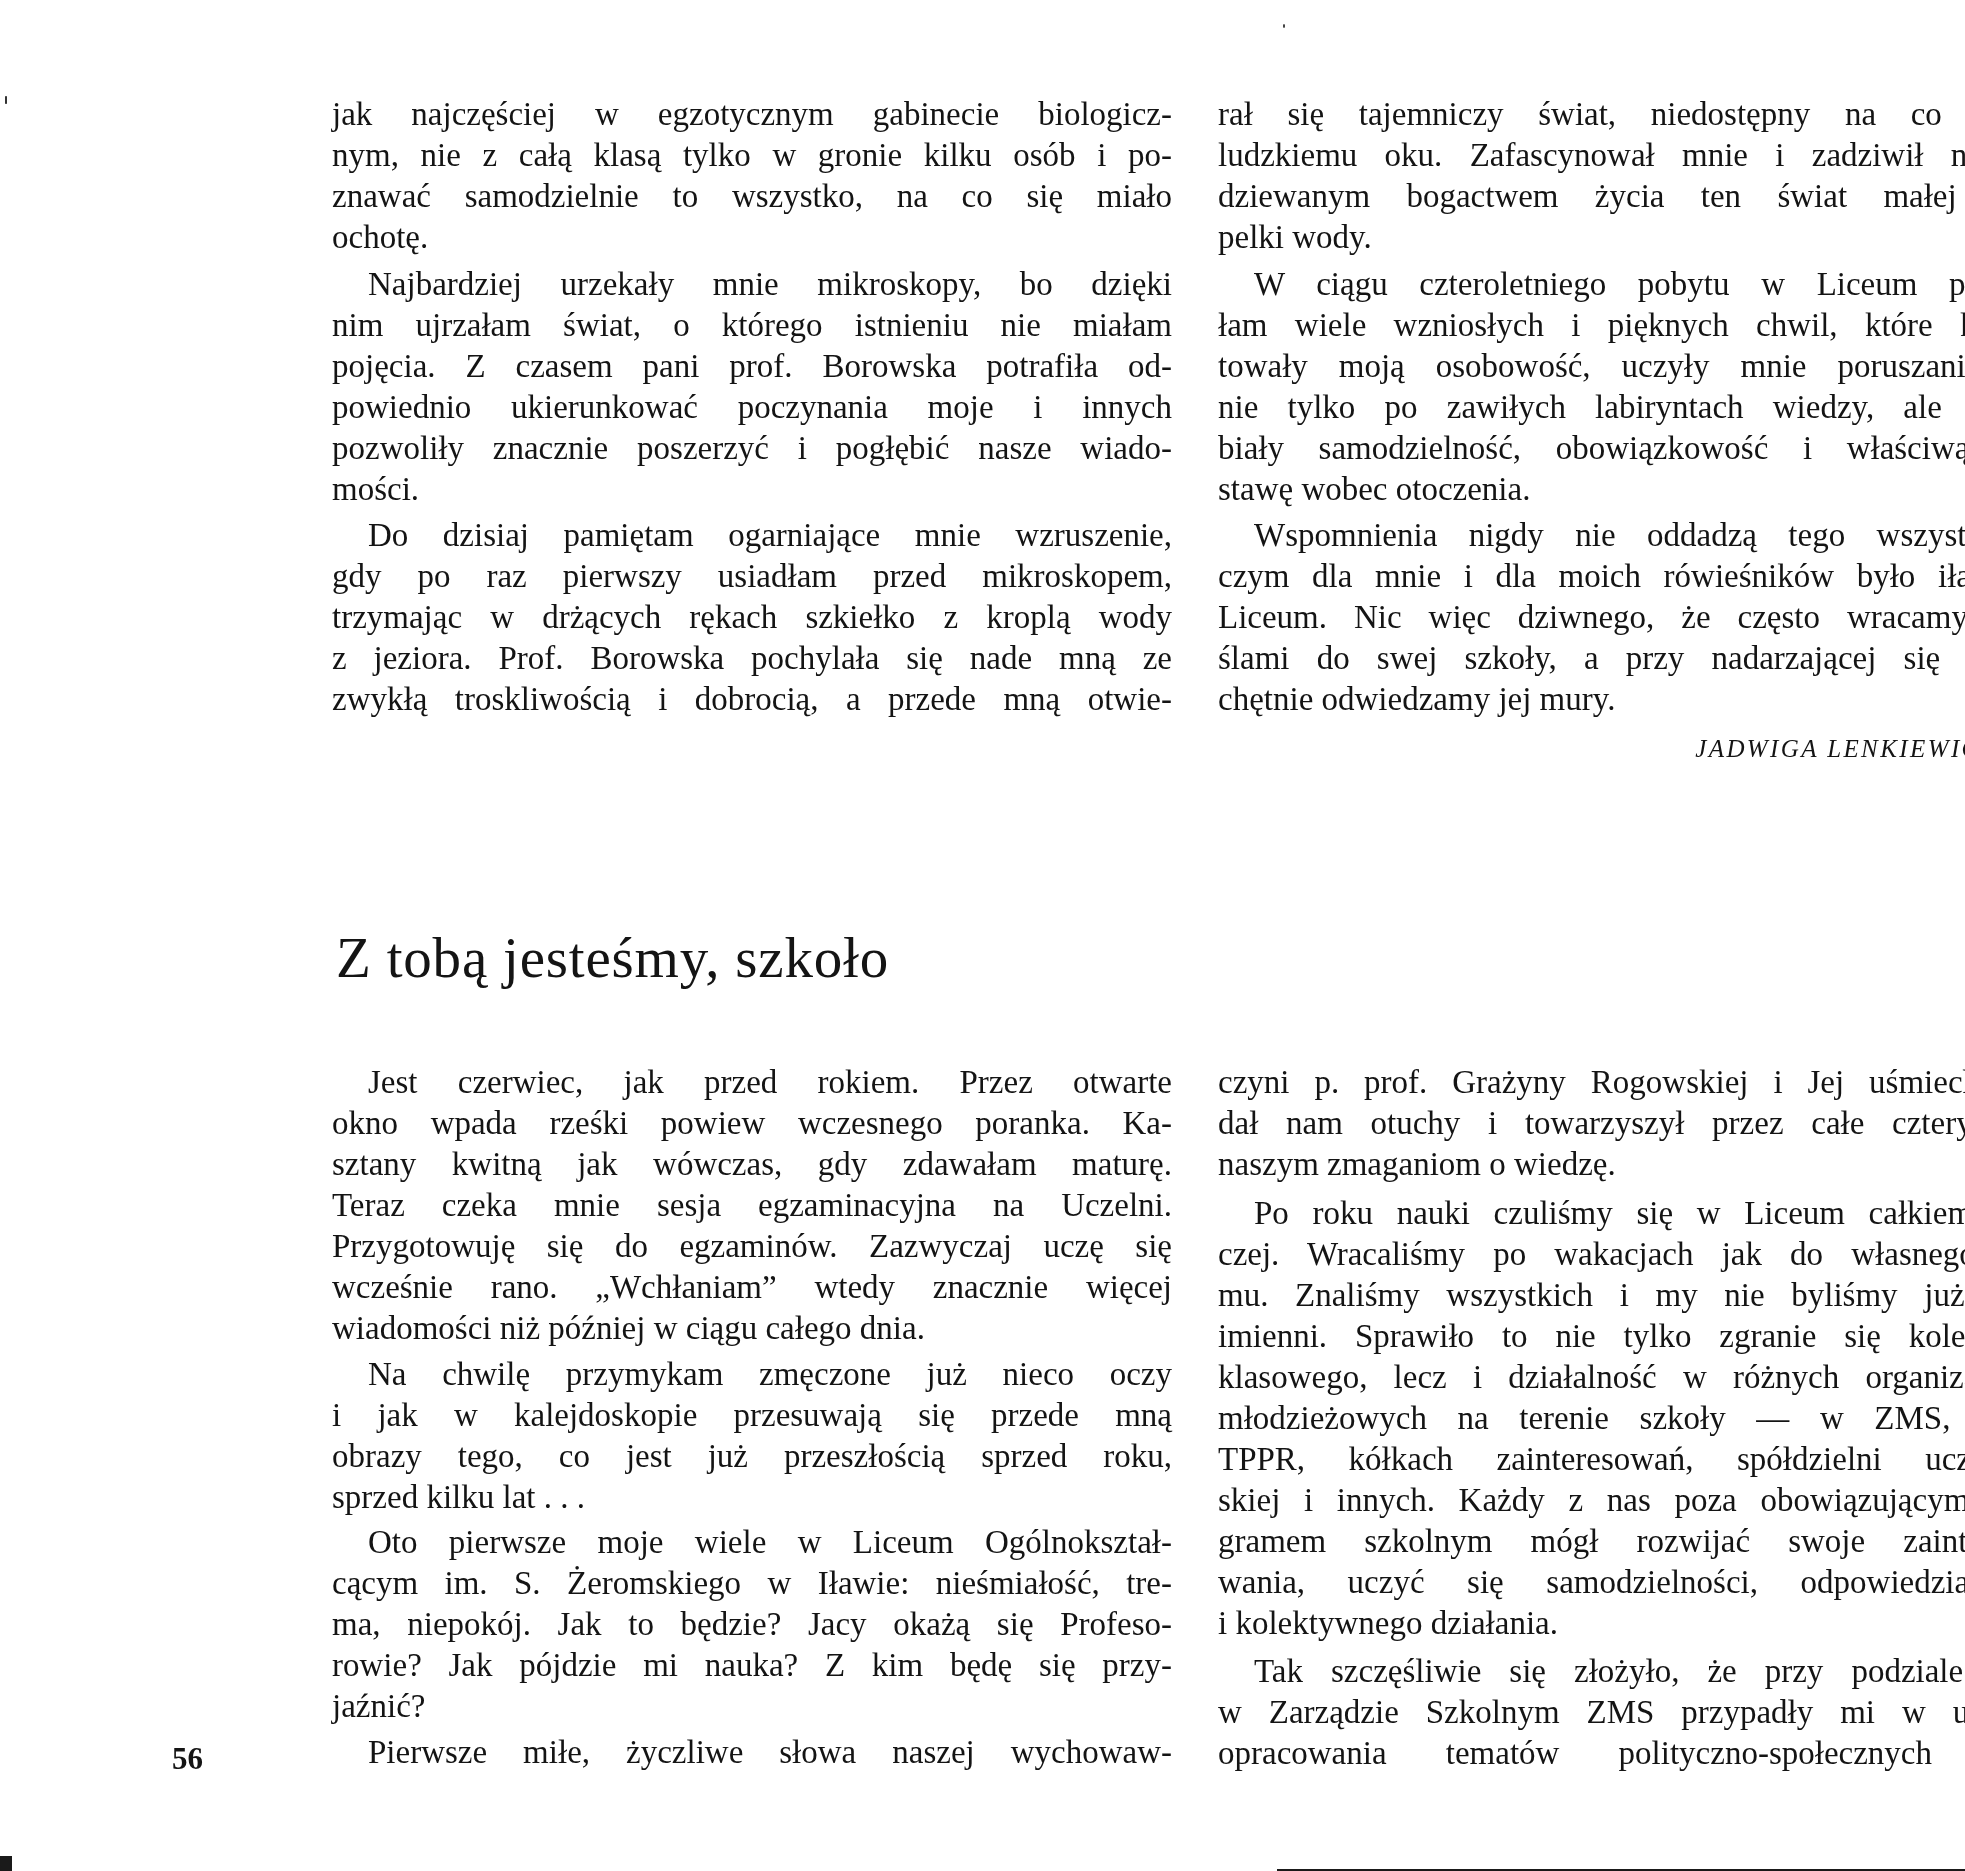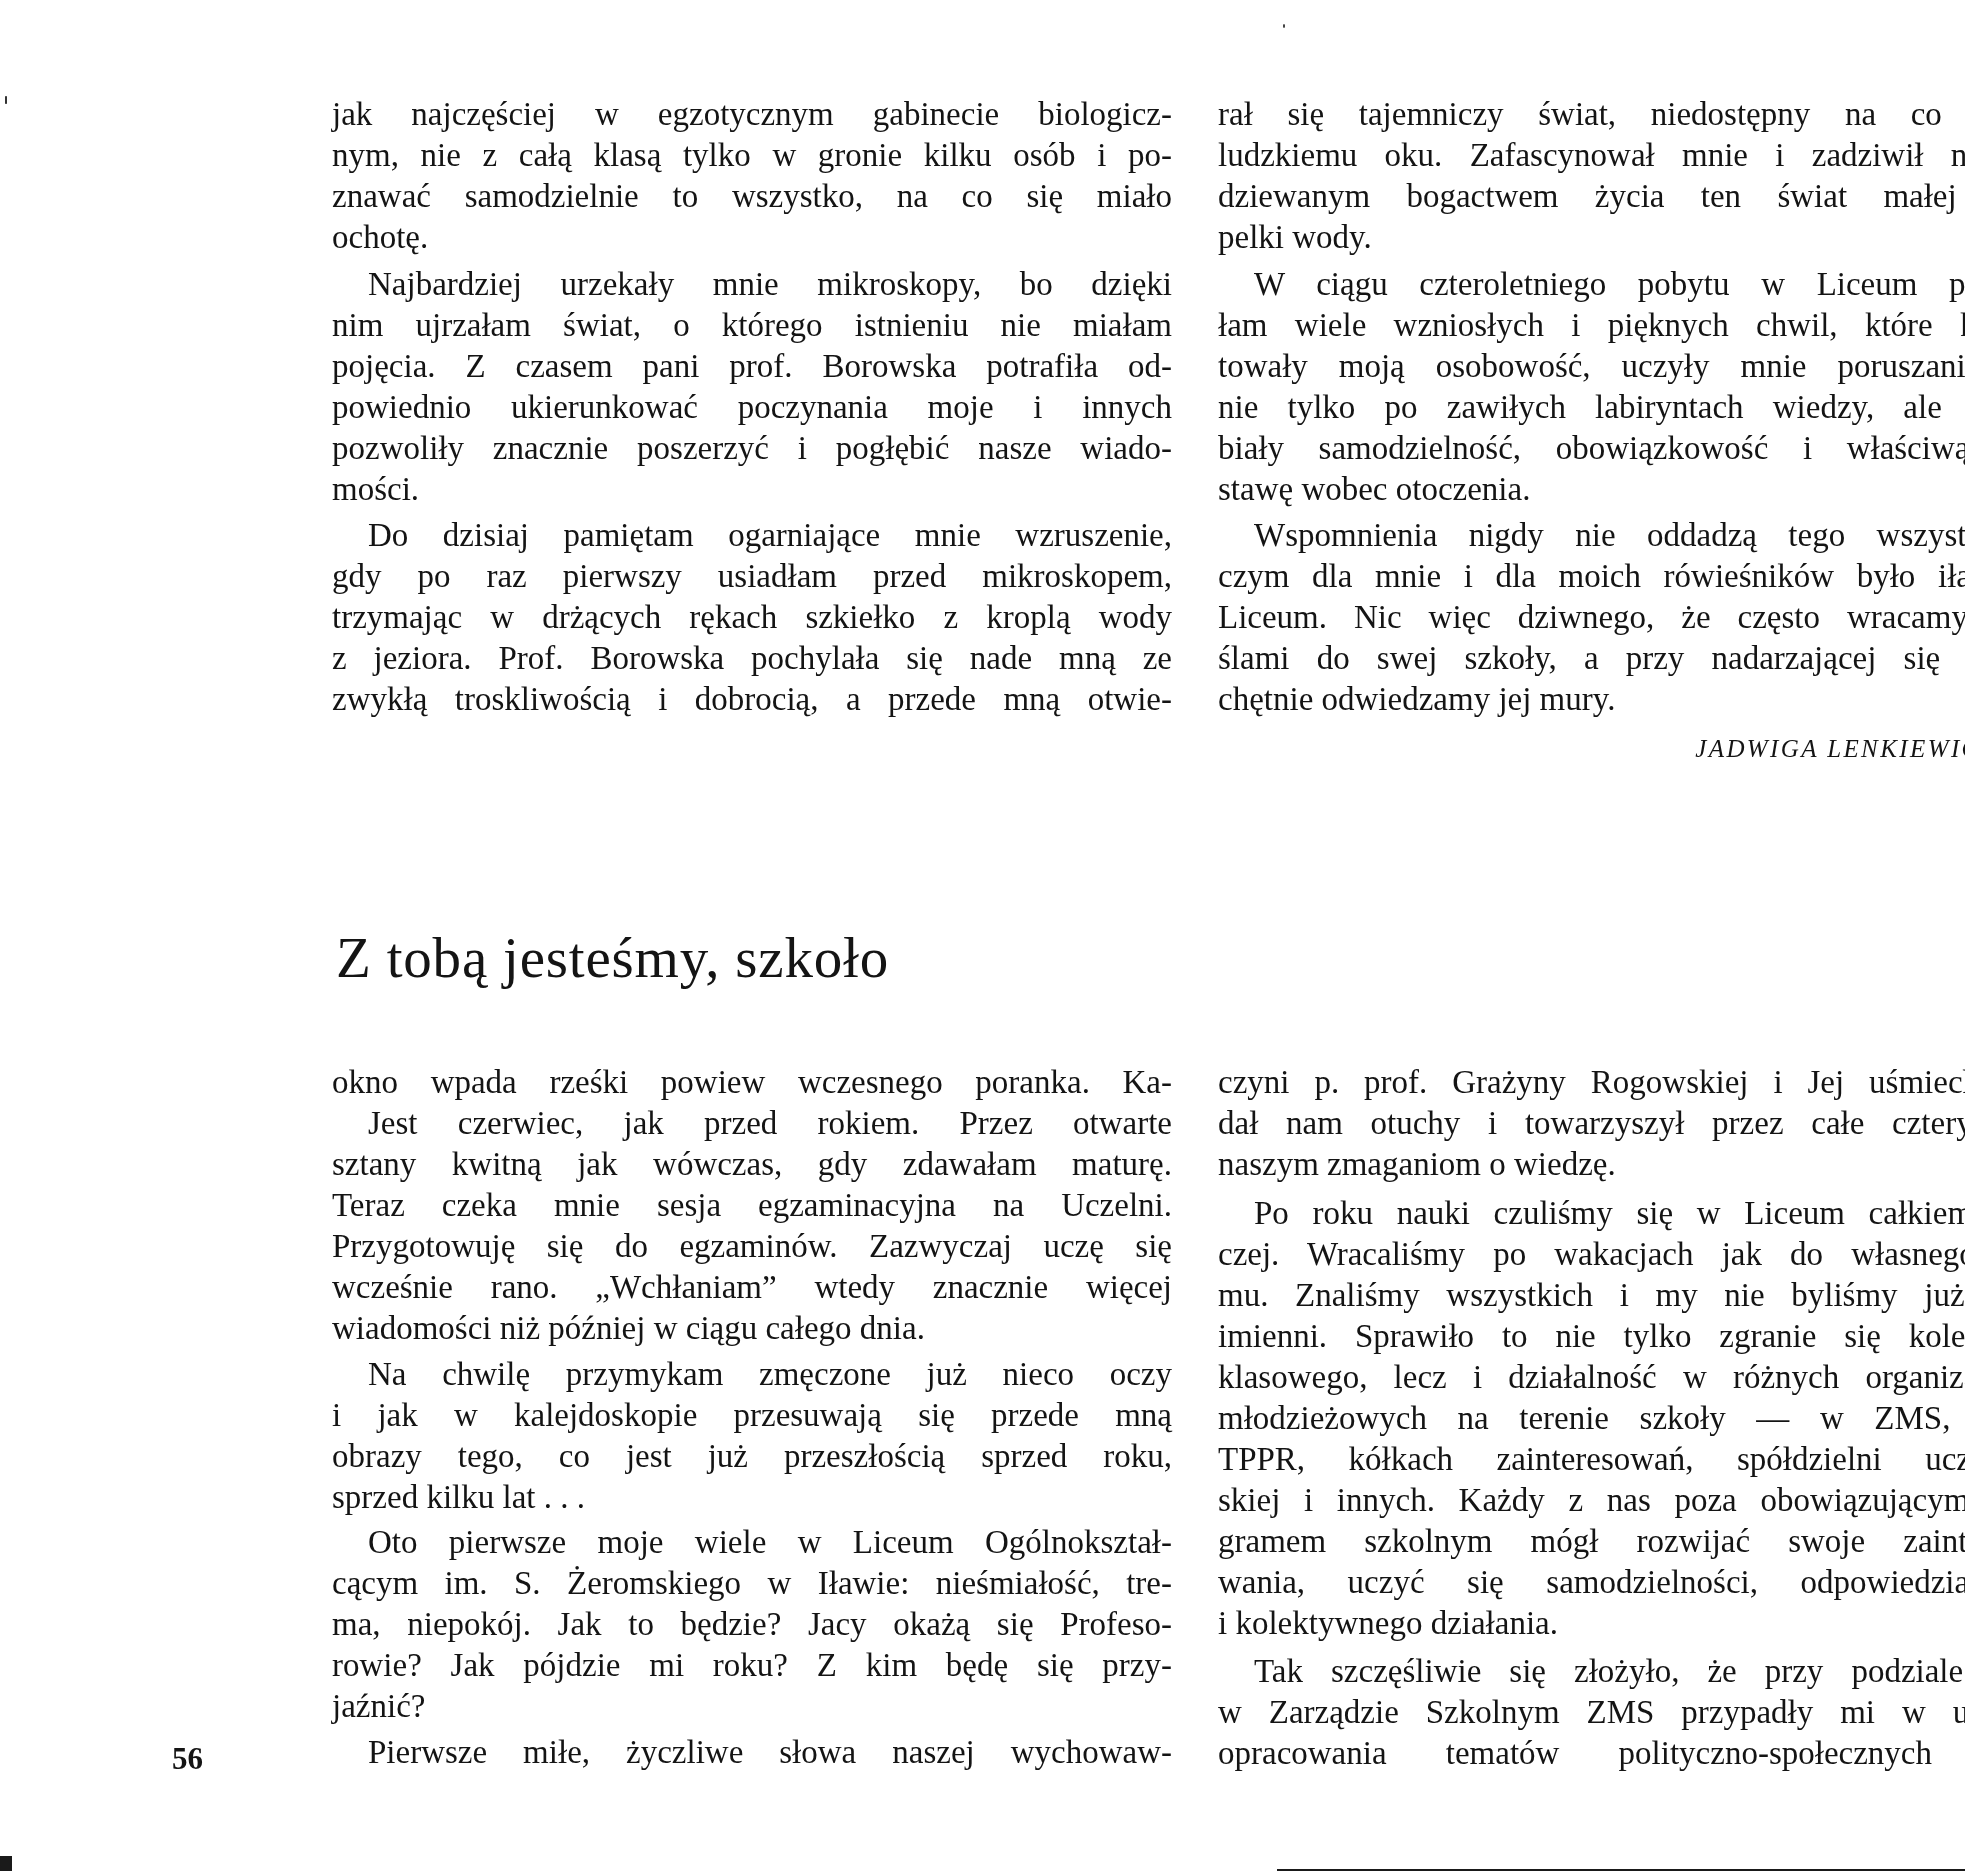--- a/index.html
+++ b/index.html
@@ -79,39 +79,39 @@
       <span class="line">ślami do swej szkoły, a przy nadarzającej się okazji</span>
       <span class="line last">chętnie odwiedzamy jej mury.</span>
     </div>
     <div class="byline">JADWIGA LENKIEWICZ</div>
   </div>
 
 <h1 class="title">Z tobą jesteśmy, szkoło</h1>
 
 <div class="col left bottom">
     <div class="para">
+      <span class="line indent">Jest czerwiec, jak przed rokiem. Przez otwarte</span>
       <span class="line">okno wpada rześki powiew wczesnego poranka. Ka-</span>
-      <span class="line indent">Jest czerwiec, jak przed rokiem. Przez otwarte</span>
       <span class="line">sztany kwitną jak wówczas, gdy zdawałam maturę.</span>
       <span class="line">Teraz czeka mnie sesja egzaminacyjna na Uczelni.</span>
       <span class="line">Przygotowuję się do egzaminów. Zazwyczaj uczę się</span>
       <span class="line">wcześnie rano. „Wchłaniam” wtedy znacznie więcej</span>
       <span class="line last">wiadomości niż później w ciągu całego dnia.</span>
     </div>
     <div class="para">
       <span class="line indent">Na chwilę przymykam zmęczone już nieco oczy</span>
       <span class="line">i jak w kalejdoskopie przesuwają się przede mną</span>
       <span class="line">obrazy tego, co jest już przeszłością sprzed roku,</span>
       <span class="line last">sprzed kilku lat . . .</span>
     </div>
     <div class="para">
       <span class="line indent">Oto pierwsze moje wiele w Liceum Ogólnokształ-</span>
       <span class="line">cącym im. S. Żeromskiego w Iławie: nieśmiałość, tre-</span>
       <span class="line">ma, niepokój. Jak to będzie? Jacy okażą się Profeso-</span>
-      <span class="line">rowie? Jak pójdzie mi roku? Z kim będę się przy-</span>
+      <span class="line">rowie? Jak pójdzie mi nauka? Z kim będę się przy-</span>
       <span class="line last">jaźnić?</span>
     </div>
     <div class="para">
       <span class="line indent">Pierwsze miłe, życzliwe słowa naszej wychowaw-</span>
     </div>
   </div>
 
 <div class="col right bottom">
     <div class="para">
       <span class="line">czyni p. prof. Grażyny Rogowskiej i Jej uśmiech do-</span>

